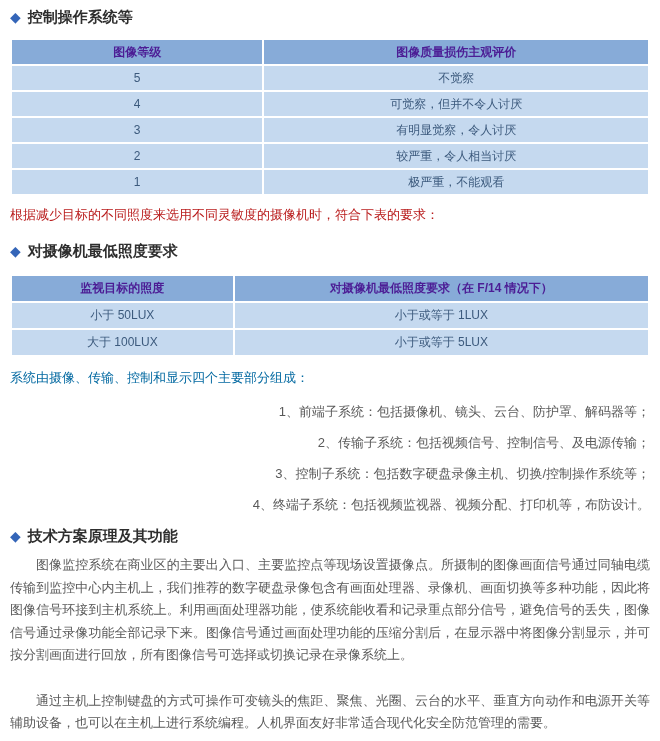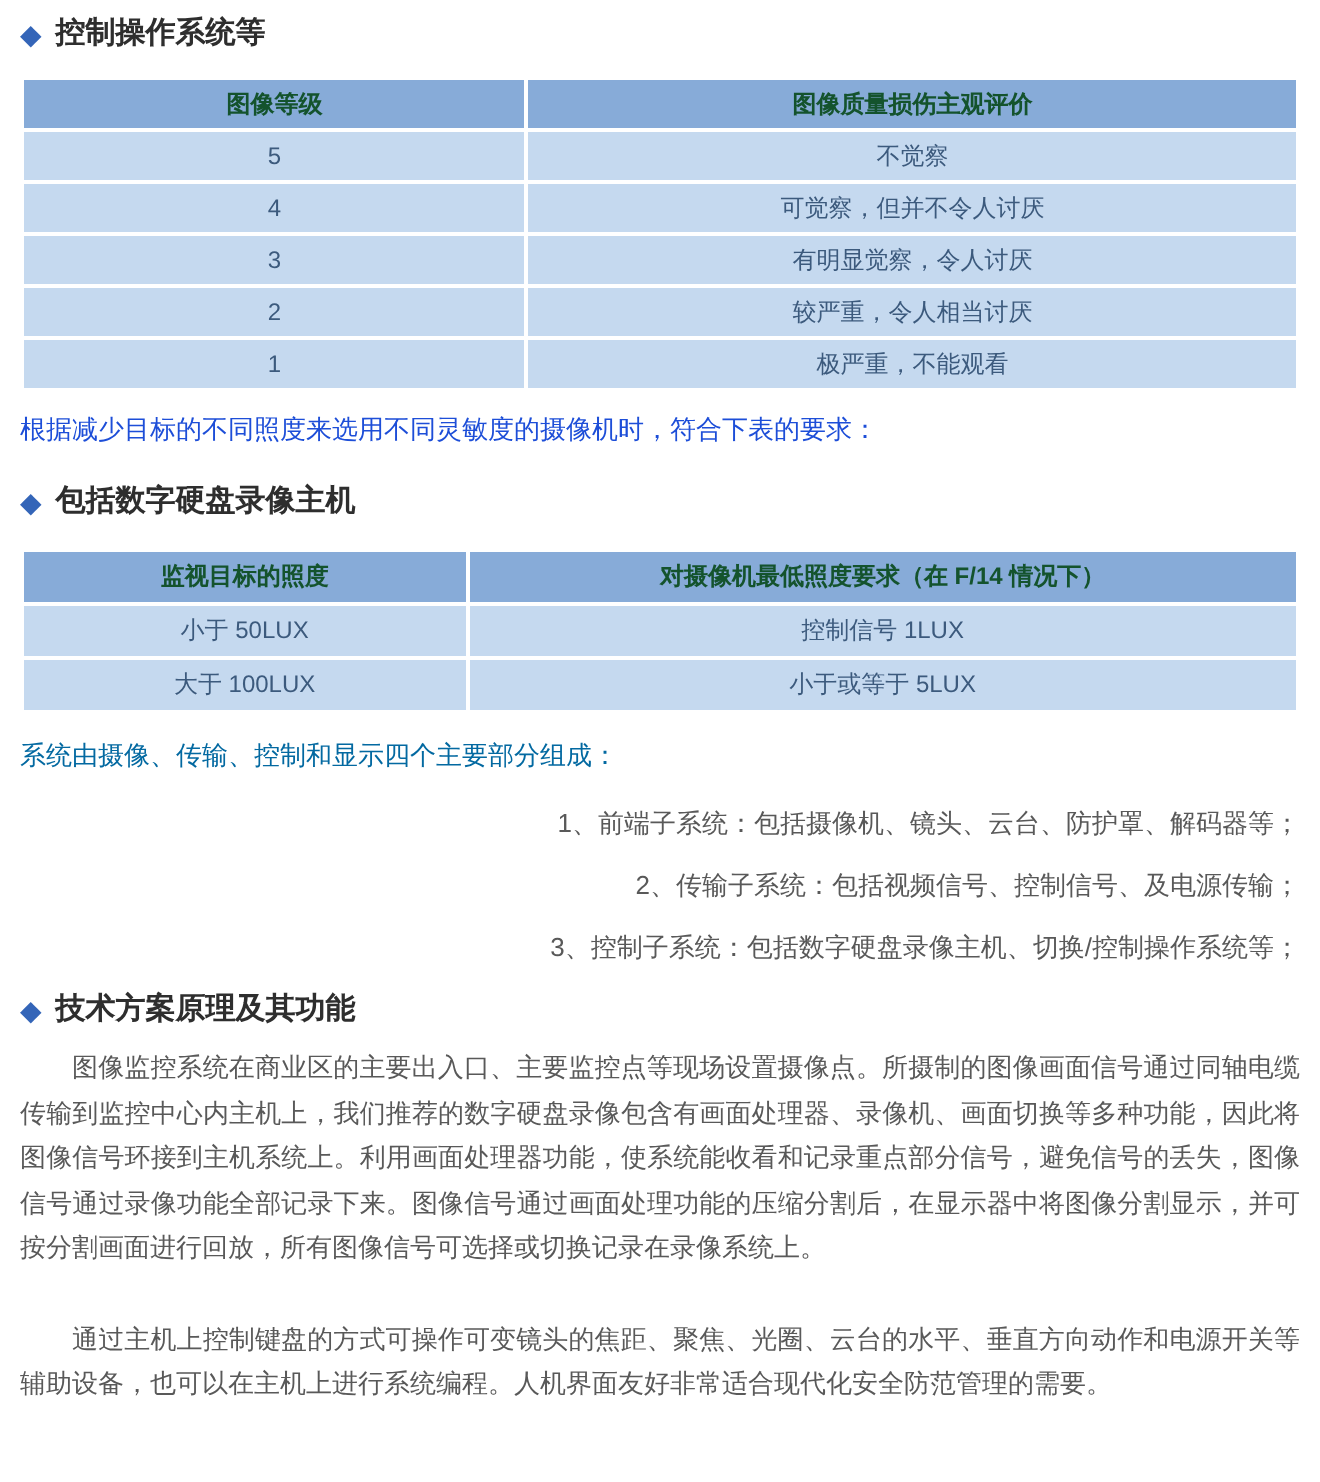--- a/index.html
+++ b/index.html
@@ -41,21 +41,21 @@
   
   table.tbl {
     width: 640px;
     border-collapse: separate;
     border-spacing: 2px;
     table-layout: fixed;
   }
   #table-illum { margin-top: 14px; }
   table.tbl th {
     background: #87abd8;
-    color: #14532d;
+    color: #4c1d95;
     font-size: 12px;
     font-weight: bold;
     text-align: center;
     vertical-align: middle;
     padding: 0;
     margin-top: 20px;
   }
   table.tbl td {
     background: #c5d9ef;
     color: #3c5a7d;
@@ -69,21 +69,21 @@
   .t1c1 { width: 39.5%; }
   .t1c2 { width: 60.5%; }
   .t2c1 { width: 34.8%; }
   .t2c2 { width: 65.2%; }
 
   
   .note {
     margin: 10px 0 0 0;
     font-size: 13px;
     line-height: 18px;
-    color: #1d4ed8;
+    color: #b91c1c;
   }
   .intro {
     margin: 12px 0 0 0;
     font-size: 13px;
     line-height: 18px;
     color: #0369a1;
   }
   .subsys-list { margin-top: 16px; }
   .subsys-item {
     margin: 0 0 14px 30px;
@@ -145,52 +145,53 @@
         <td>1</td>
         <td>极严重，不能观看</td>
       </tr>
     </tbody>
   </table>
 
   <p class="note">根据减少目标的不同照度来选用不同灵敏度的摄像机时，符合下表的要求：</p>
 
   <h2 class="sec-title" id="title-2">
     <span class="diamond">◆</span>
-    <span>包括数字硬盘录像主机</span>
+    <span>对摄像机最低照度要求</span>
   </h2>
 
   <table class="tbl" id="table-illum">
     <colgroup>
         <col class="t2c1">
         <col class="t2c2">
       </colgroup>
     <thead>
       <tr>
         <th>监视目标的照度</th>
         <th>对摄像机最低照度要求（在 F/14 情况下）</th>
       </tr>
     </thead>
     <tbody>
       <tr>
         <td>小于 50LUX</td>
-        <td>控制信号 1LUX</td>
+        <td>小于或等于 1LUX</td>
       </tr>
       <tr>
         <td>大于 100LUX</td>
         <td>小于或等于 5LUX</td>
       </tr>
     </tbody>
   </table>
 
   <p class="intro">系统由摄像、传输、控制和显示四个主要部分组成：</p>
 
   <div class="subsys-list">
     <p class="subsys-item">1、前端子系统：包括摄像机、镜头、云台、防护罩、解码器等；</p>
     <p class="subsys-item">2、传输子系统：包括视频信号、控制信号、及电源传输；</p>
     <p class="subsys-item">3、控制子系统：包括数字硬盘录像主机、切换/控制操作系统等；</p>
+    <p class="subsys-item">4、终端子系统：包括视频监视器、视频分配、打印机等，布防设计。</p>
   </div>
 
   <h2 class="sec-title" id="title-3">
     <span class="diamond">◆</span>
     <span>技术方案原理及其功能</span>
   </h2>
 
   <p class="para" id="para-1">图像监控系统在商业区的主要出入口、主要监控点等现场设置摄像点。所摄制的图像画面信号通过同轴电缆传输到监控中心内主机上，我们推荐的数字硬盘录像包含有画面处理器、录像机、画面切换等多种功能，因此将图像信号环接到主机系统上。利用画面处理器功能，使系统能收看和记录重点部分信号，避免信号的丢失，图像信号通过录像功能全部记录下来。图像信号通过画面处理功能的压缩分割后，在显示器中将图像分割显示，并可按分割画面进行回放，所有图像信号可选择或切换记录在录像系统上。</p>
   <p class="para" id="para-2">通过主机上控制键盘的方式可操作可变镜头的焦距、聚焦、光圈、云台的水平、垂直方向动作和电源开关等辅助设备，也可以在主机上进行系统编程。人机界面友好非常适合现代化安全防范管理的需要。</p>
 

